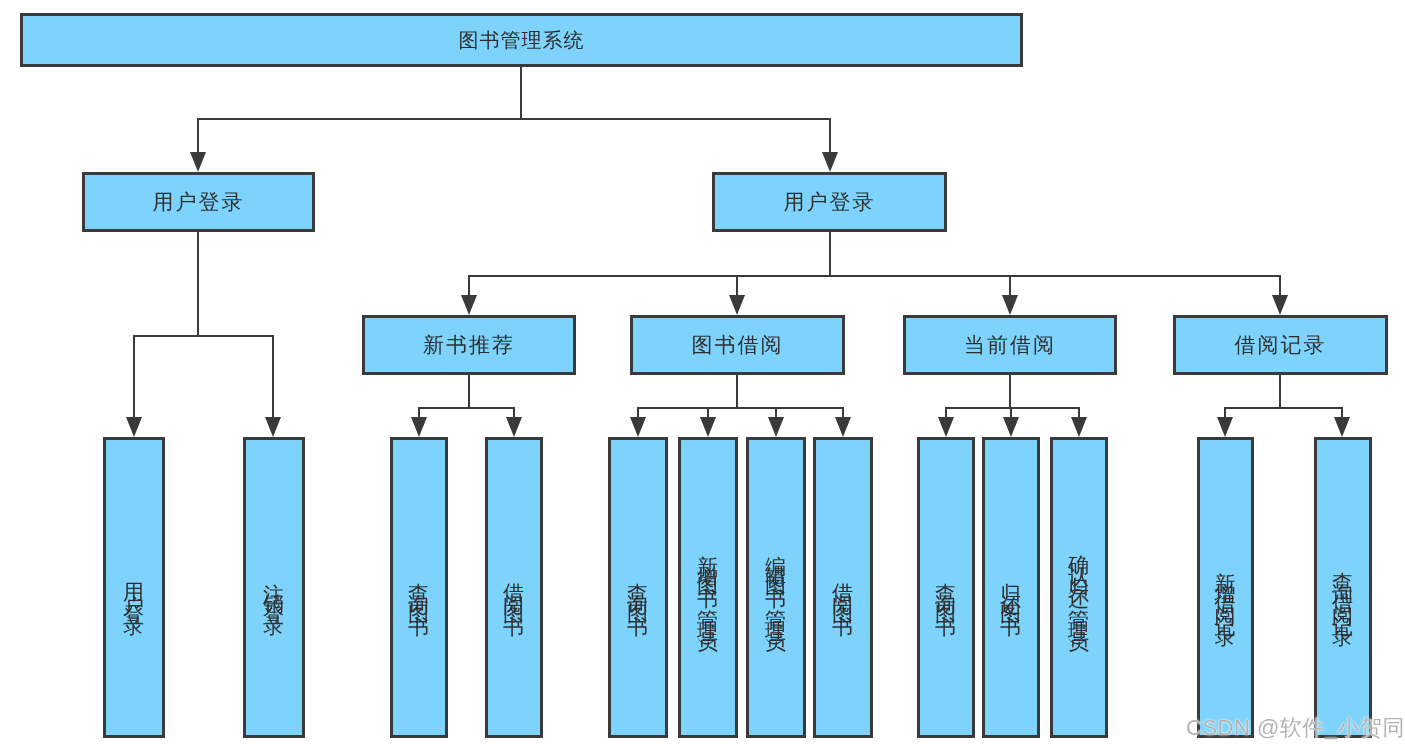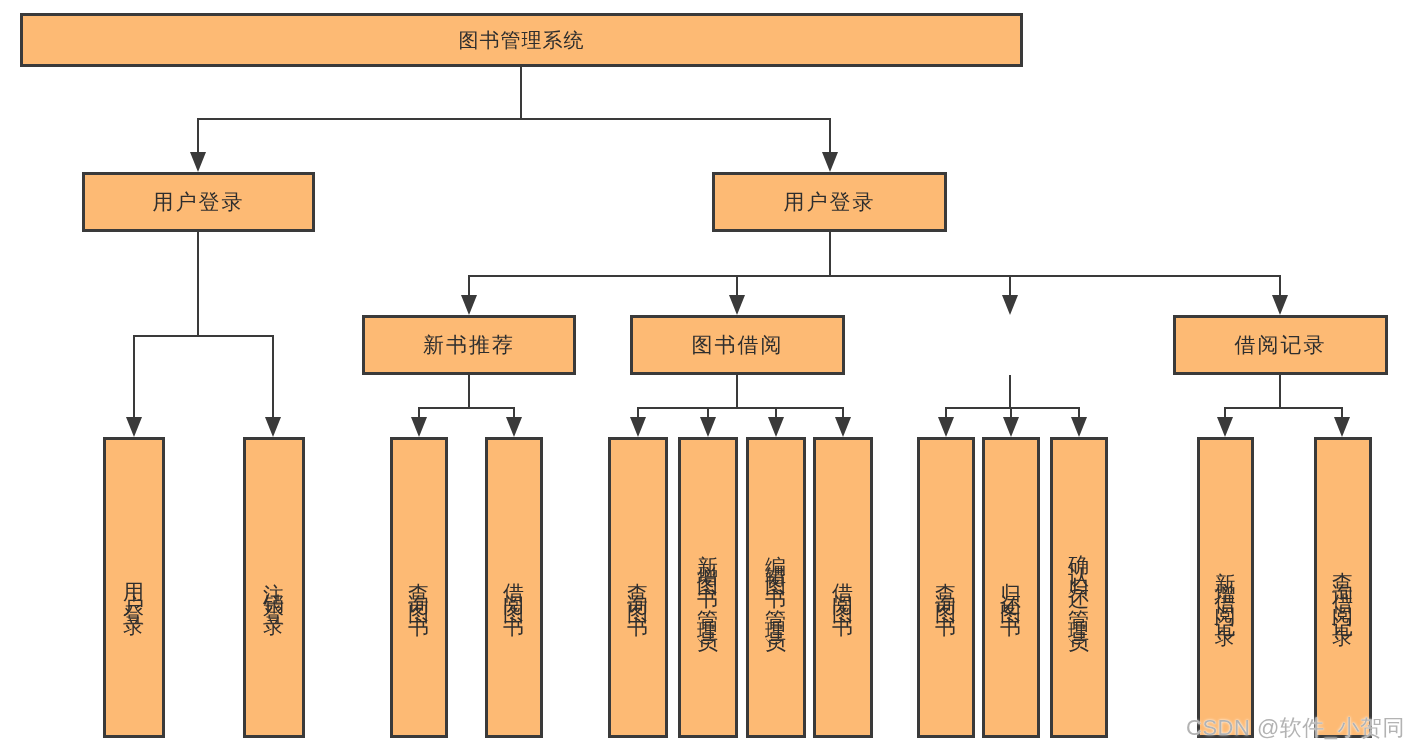--- a/index.html
+++ b/index.html
@@ -10,21 +10,21 @@
     position:relative;
     overflow:hidden;
     color:#2e2e2e;
   }
   .stage { position:absolute; left:0; top:0; width:1405px; height:747px; }
 
   
   .node {
     position:absolute;
     border:3px solid #3a3a3a;
-    background:#fdba74;
+    background:#7dd3fc;
     display:flex;
     align-items:center;
     justify-content:center;
   }
   .hlabel { font-size:21px; letter-spacing:2px; color:#2e2e2e; white-space:nowrap; }
   .root-box .hlabel { font-size:20px; letter-spacing:1px; }
   .vlabel {
     writing-mode:vertical-rl;
     text-orientation:mixed;
     font-size:21px;
@@ -93,20 +93,23 @@
   <div class="vline" style="left:1009px;top:275px;height:22px;"></div>
   <div class="arrow" style="left:1002px;top:295px;"></div>
   <div class="vline" style="left:1279px;top:275px;height:22px;"></div>
   <div class="arrow" style="left:1272px;top:295px;"></div>
 
   <div class="node" style="left:630px;top:315px;width:215px;height:60px;">
     <span class="hlabel">图书借阅</span>
   </div>
   <div class="node" style="left:362px;top:315px;width:214px;height:60px;">
     <span class="hlabel">新书推荐</span>
+  </div>
+  <div class="node" style="left:903px;top:315px;width:214px;height:60px;">
+    <span class="hlabel">当前借阅</span>
   </div>
   <div class="node" style="left:1173px;top:315px;width:215px;height:60px;">
     <span class="hlabel">借阅记录</span>
   </div>
 
   <div class="vline" style="left:468px;top:375px;height:34px;"></div>
   <div class="hline" style="left:418px;top:407px;width:97px;"></div>
   <div class="vline" style="left:418px;top:407px;height:12px;"></div>
   <div class="arrow" style="left:411px;top:417px;"></div>
   <div class="vline" style="left:513px;top:407px;height:12px;"></div>

